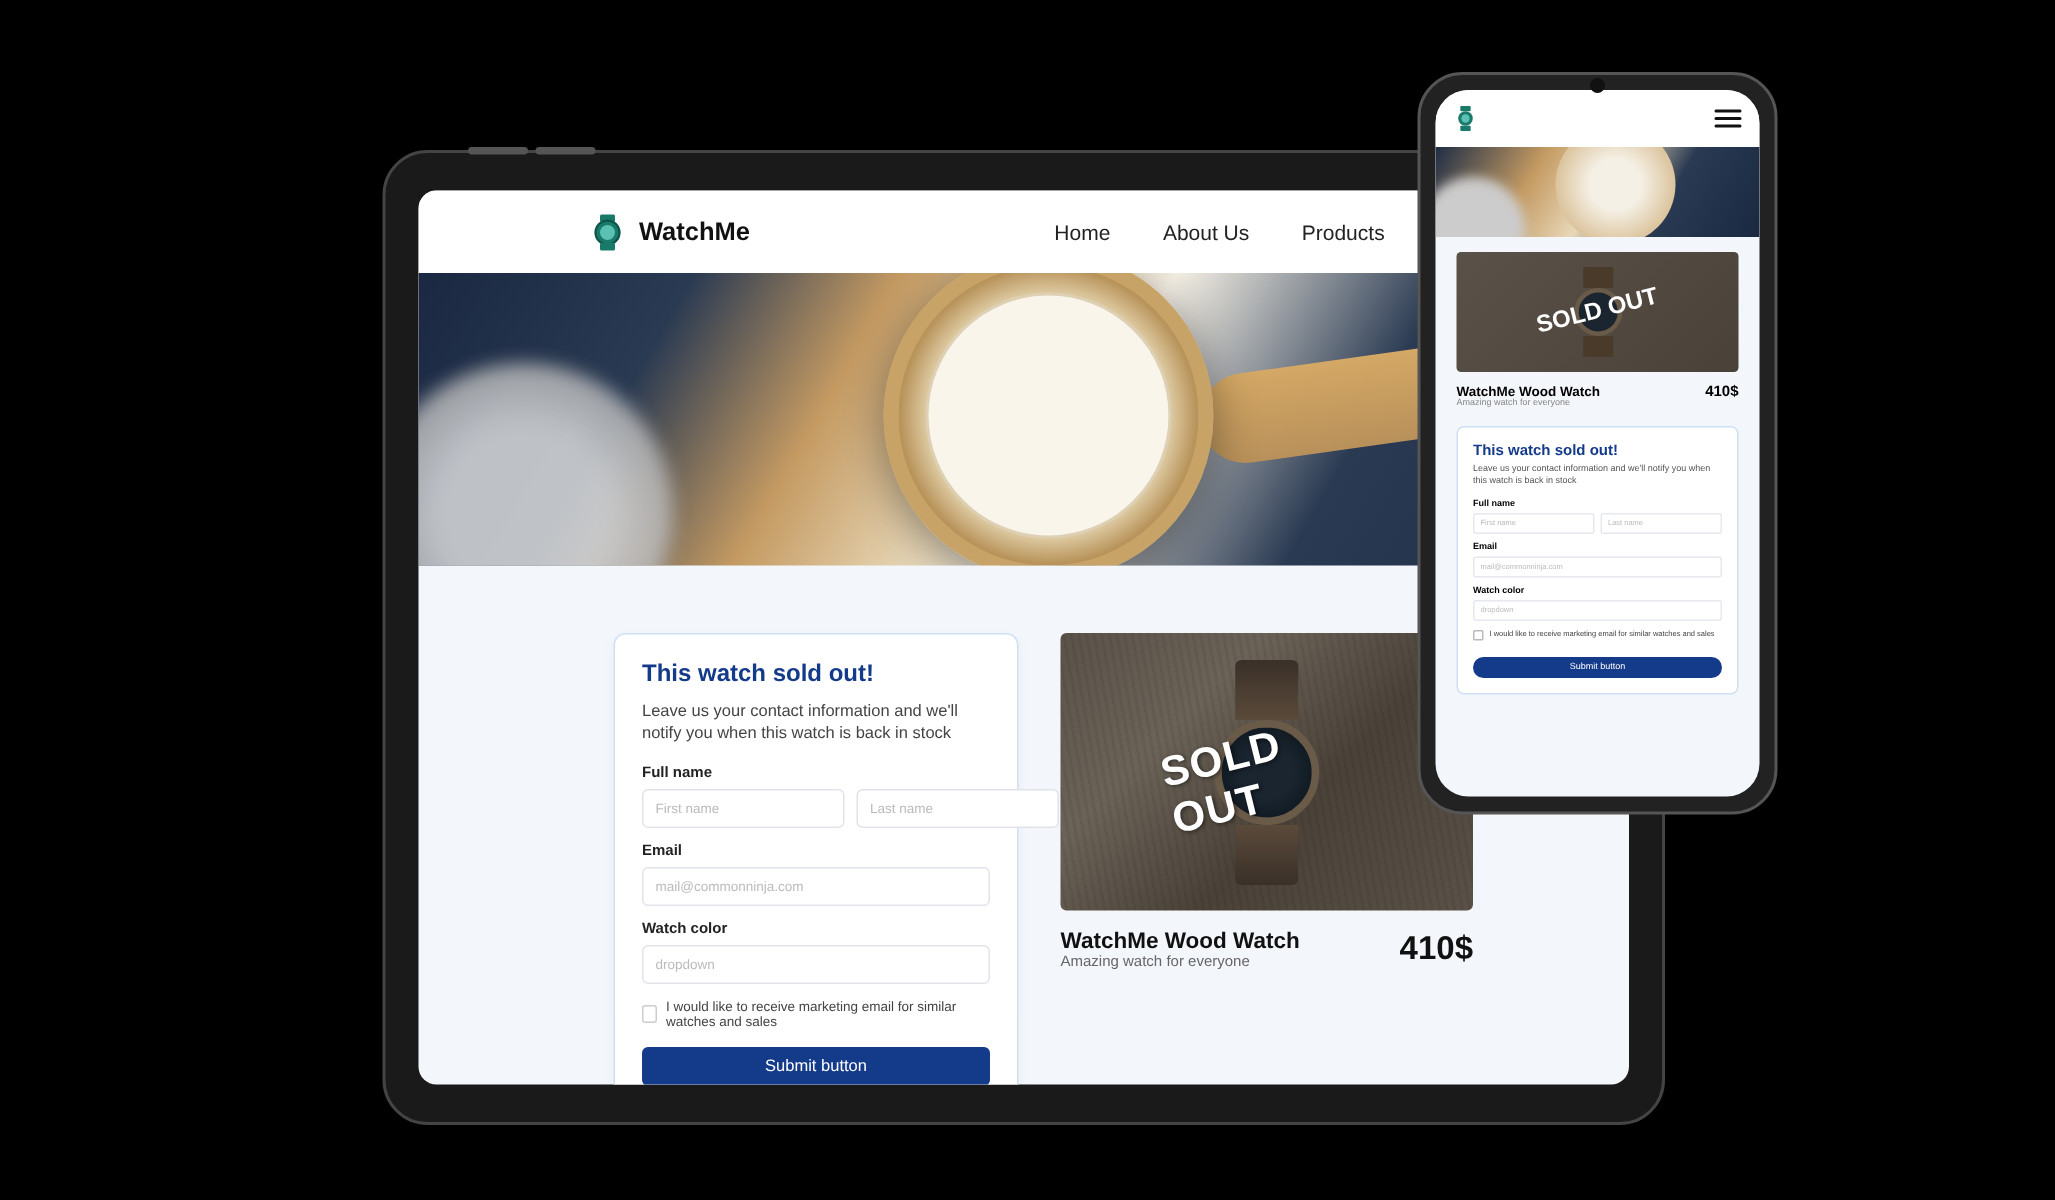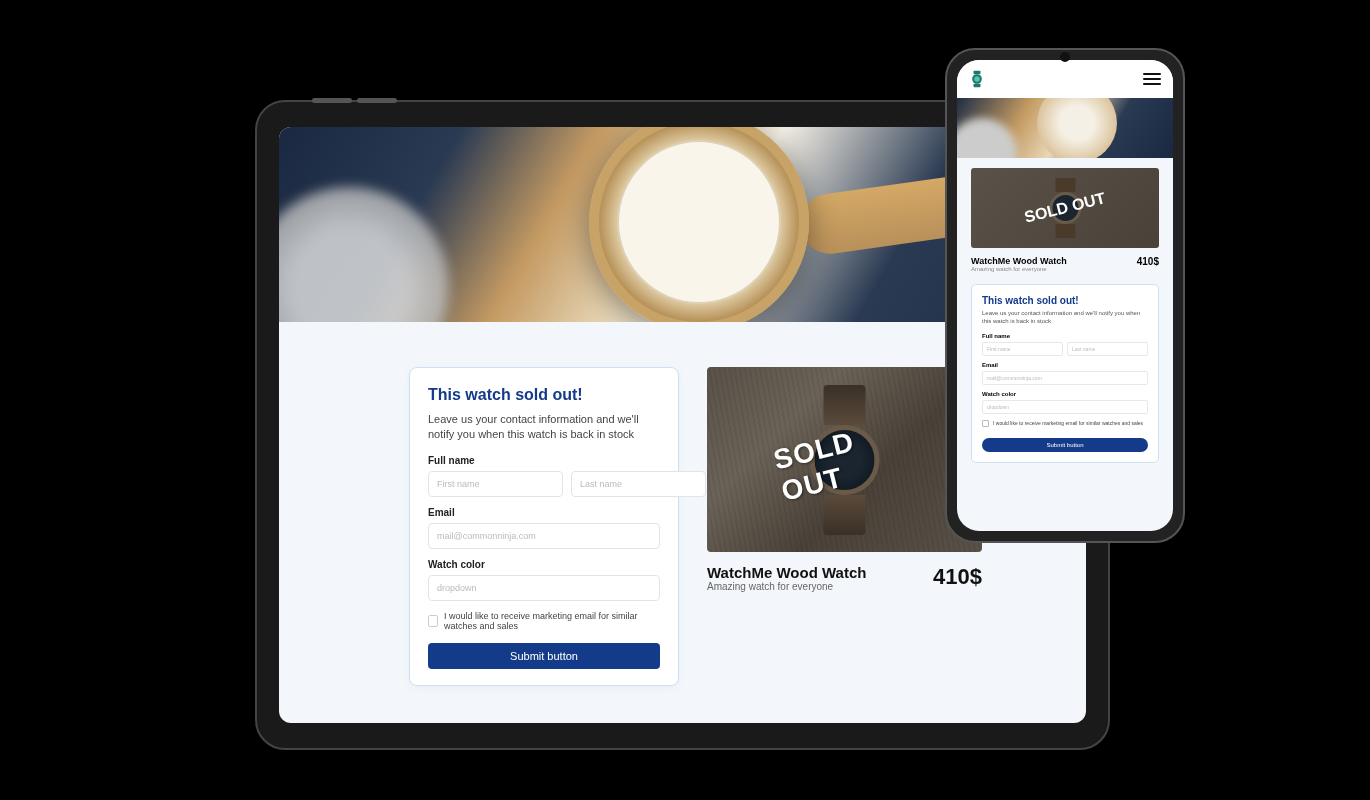--- a/index.html
+++ b/index.html
@@ -157,20 +157,39 @@
 input::placeholder { color:#bbb; }
 </style>
 </head>
 <body>
 
 <div class="tablet">
   <div class="tablet-btn1"></div>
   <div class="tablet-btn2"></div>
   <div class="tablet-screen">
 
+    <div class="t-header">
+      <div class="t-logo">
+        <div class="watch-icon">
+          <svg viewBox="0 0 22 26">
+              <rect x="6" y="1" width="10" height="5" fill="#1a7a6a" rx="1"></rect>
+              <circle cx="11" cy="13" r="8" fill="#1a7a6a" stroke="#0d5548" stroke-width="1.5"></circle>
+              <circle cx="11" cy="13" r="5" fill="#5cc0b5"></circle>
+              <rect x="6" y="20" width="10" height="5" fill="#1a7a6a" rx="1"></rect>
+            </svg>
+        </div>
+        <span class="t-brand">WatchMe</span>
+      </div>
+      <div class="t-nav">
+        <span>Home</span>
+        <span>About Us</span>
+        <span>Products</span>
+        <span>Co</span>
+      </div>
+    </div>
 
     <div class="t-hero">
       <div class="watch-blur"></div>
       <div class="strap"></div>
       <div class="watch-face"></div>
     </div>
 
     <div class="t-content">
       <div class="form-card">
         <div class="form-title">This watch sold out!</div>

